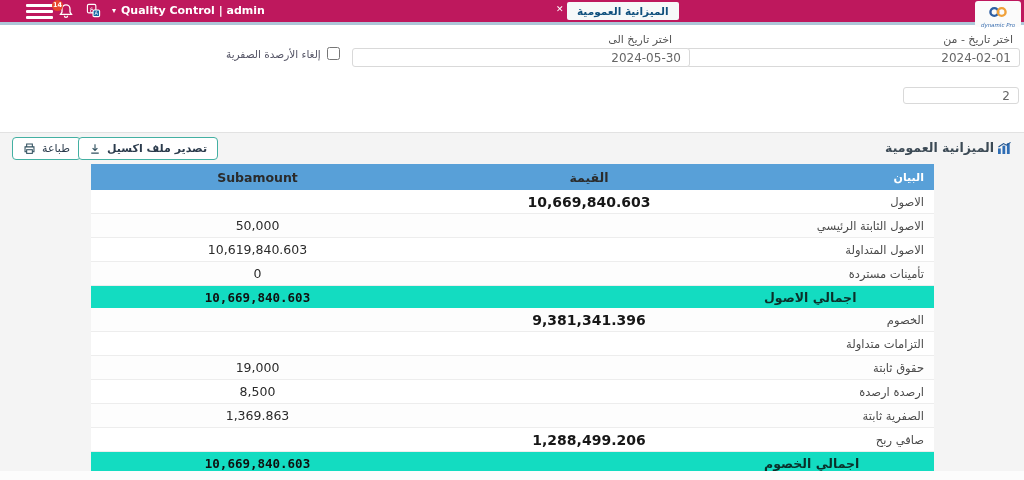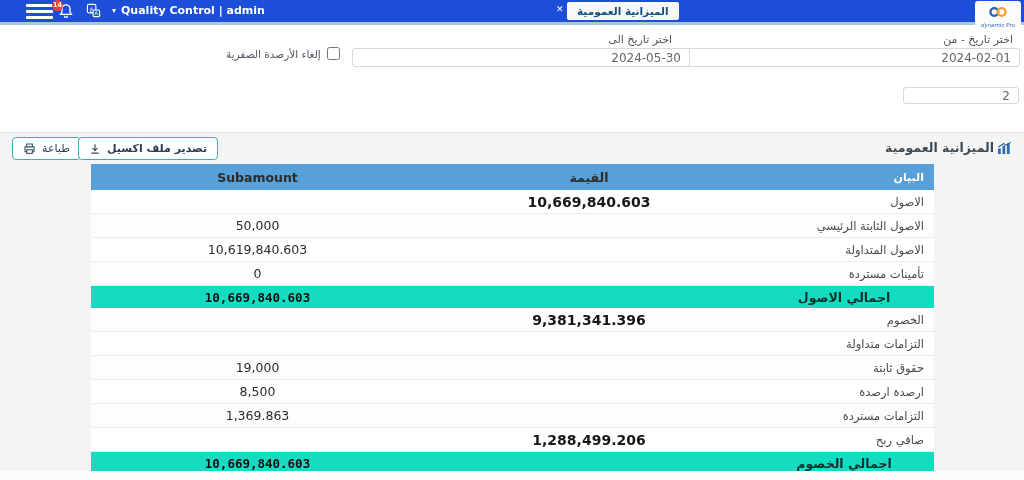--- a/index.html
+++ b/index.html
@@ -1,20 +1,20 @@
 <!DOCTYPE html>
 <html lang="ar"><head>
 <meta charset="utf-8">
 <style>
   * { margin:0; padding:0; box-sizing:border-box; }
   html,body { width:1024px; height:480px; overflow:hidden; }
   body { font-family:"DejaVu Sans","Liberation Sans",sans-serif; background:#f4f4f4; position:relative; direction:rtl; }
 
   
-  .topbar { position:absolute; top:0; left:0; width:1024px; height:22px; background:#1d4ed8; direction:ltr; z-index:5; }
+  .topbar { position:absolute; top:0; left:0; width:1024px; height:22px; background:#be185d; direction:ltr; z-index:5; }
   .topbar-edge { position:absolute; top:22px; left:0; width:1024px; height:3px; background:#aec7d8; z-index:4; }
   .hamburger { position:absolute; left:26px; top:4px; width:27px; height:15px; display:flex; flex-direction:column; justify-content:space-between; cursor:pointer; }
   .hamburger span { display:block; height:3px; background:#fff; border-radius:1px; }
   .bell-wrap { position:absolute; left:58px; top:3px; width:18px; height:18px; }
   .badge { position:absolute; left:52px; top:0px; min-width:11px; height:11px; border-radius:6px; background:#e8452c; color:#fff; font-size:6.5px; font-weight:bold; line-height:11px; text-align:center; padding:0 1px; z-index:6; }
   .xlate { position:absolute; left:86px; top:3px; }
   .usermenu { position:absolute; left:112px; top:0; height:22px; line-height:22px; color:#fff; font-size:11px; font-weight:600; display:flex; gap:5px; align-items:center; cursor:pointer; }
   .usermenu .caret { font-size:8px; }
   .tabclose { position:absolute; left:556px; top:4px; color:#fff; font-size:9px; font-weight:bold; cursor:pointer; }
   .tab { position:absolute; left:567px; top:2px; height:18px; background:#f6f8f9; border-radius:2px; color:#0f4f7d; font-size:10.5px; font-weight:bold; line-height:18px; padding:0 10px; }
@@ -46,21 +46,21 @@
   .cols { display:grid; grid-template-columns:180px 330px 333px; align-items:center; }
   .thead { background:#58a0d8; height:26px; color:#fff; font-size:11px; font-weight:bold; }
   .trow { background:#fff; border-bottom:1px solid #ededed; height:24px; }
   .trow:nth-child(odd) { background:#fdfdfd; }
   .c-label { text-align:right; padding:0 10px; font-size:11.5px; color:#4a4a4a; }
   .c-value { text-align:center; font-size:12.5px; color:#2b2b2b; }
   .c-sub { text-align:center; font-size:12.5px; color:#2b2b2b; }
   .thead .c-label { font-size:11px; color:#fff; }
   .row-main .c-value { font-weight:bold; font-size:14px; color:#171717; }
   .row-total { background:#13dcc1 !important; height:22px; border-bottom:none; }
-  .row-total .c-label { text-align:center; font-family:"DejaVu Serif","DejaVu Sans",serif; font-weight:bold; font-size:12.5px; color:#0b2f2a; }
+  .row-total .c-label { text-align:left; font-family:"DejaVu Serif","DejaVu Sans",serif; font-weight:bold; font-size:12.5px; color:#0b2f2a; }
   .row-total .c-sub { font-family:"DejaVu Sans Mono","Liberation Mono",monospace; font-weight:bold; font-size:12.5px; color:#101010; }
   .bottom-strip { position:absolute; top:471px; left:0; width:1024px; height:9px; background:#fcfcfc; }
 </style>
 </head>
 <body>
 
 <div class="topbar">
   <div class="hamburger">
     <span></span>
     <span></span>
@@ -181,21 +181,21 @@
       <div class="c-label">حقوق ثابتة</div>
       <div class="c-value"></div>
       <div class="c-sub">19,000</div>
     </div>
     <div class="trow cols">
       <div class="c-label">ارصدة ارصدة</div>
       <div class="c-value"></div>
       <div class="c-sub">8,500</div>
     </div>
     <div class="trow cols">
-      <div class="c-label">التزامات مستردة</div>
+      <div class="c-label">الصفرية ثابتة</div>
       <div class="c-value"></div>
       <div class="c-sub">1,369.863</div>
     </div>
     <div class="trow cols row-main">
       <div class="c-label">صافي ربح</div>
       <div class="c-value">1,288,499.206</div>
       <div class="c-sub"></div>
     </div>
     <div class="trow cols row-total">
       <div class="c-label">اجمالي الخصوم</div>

